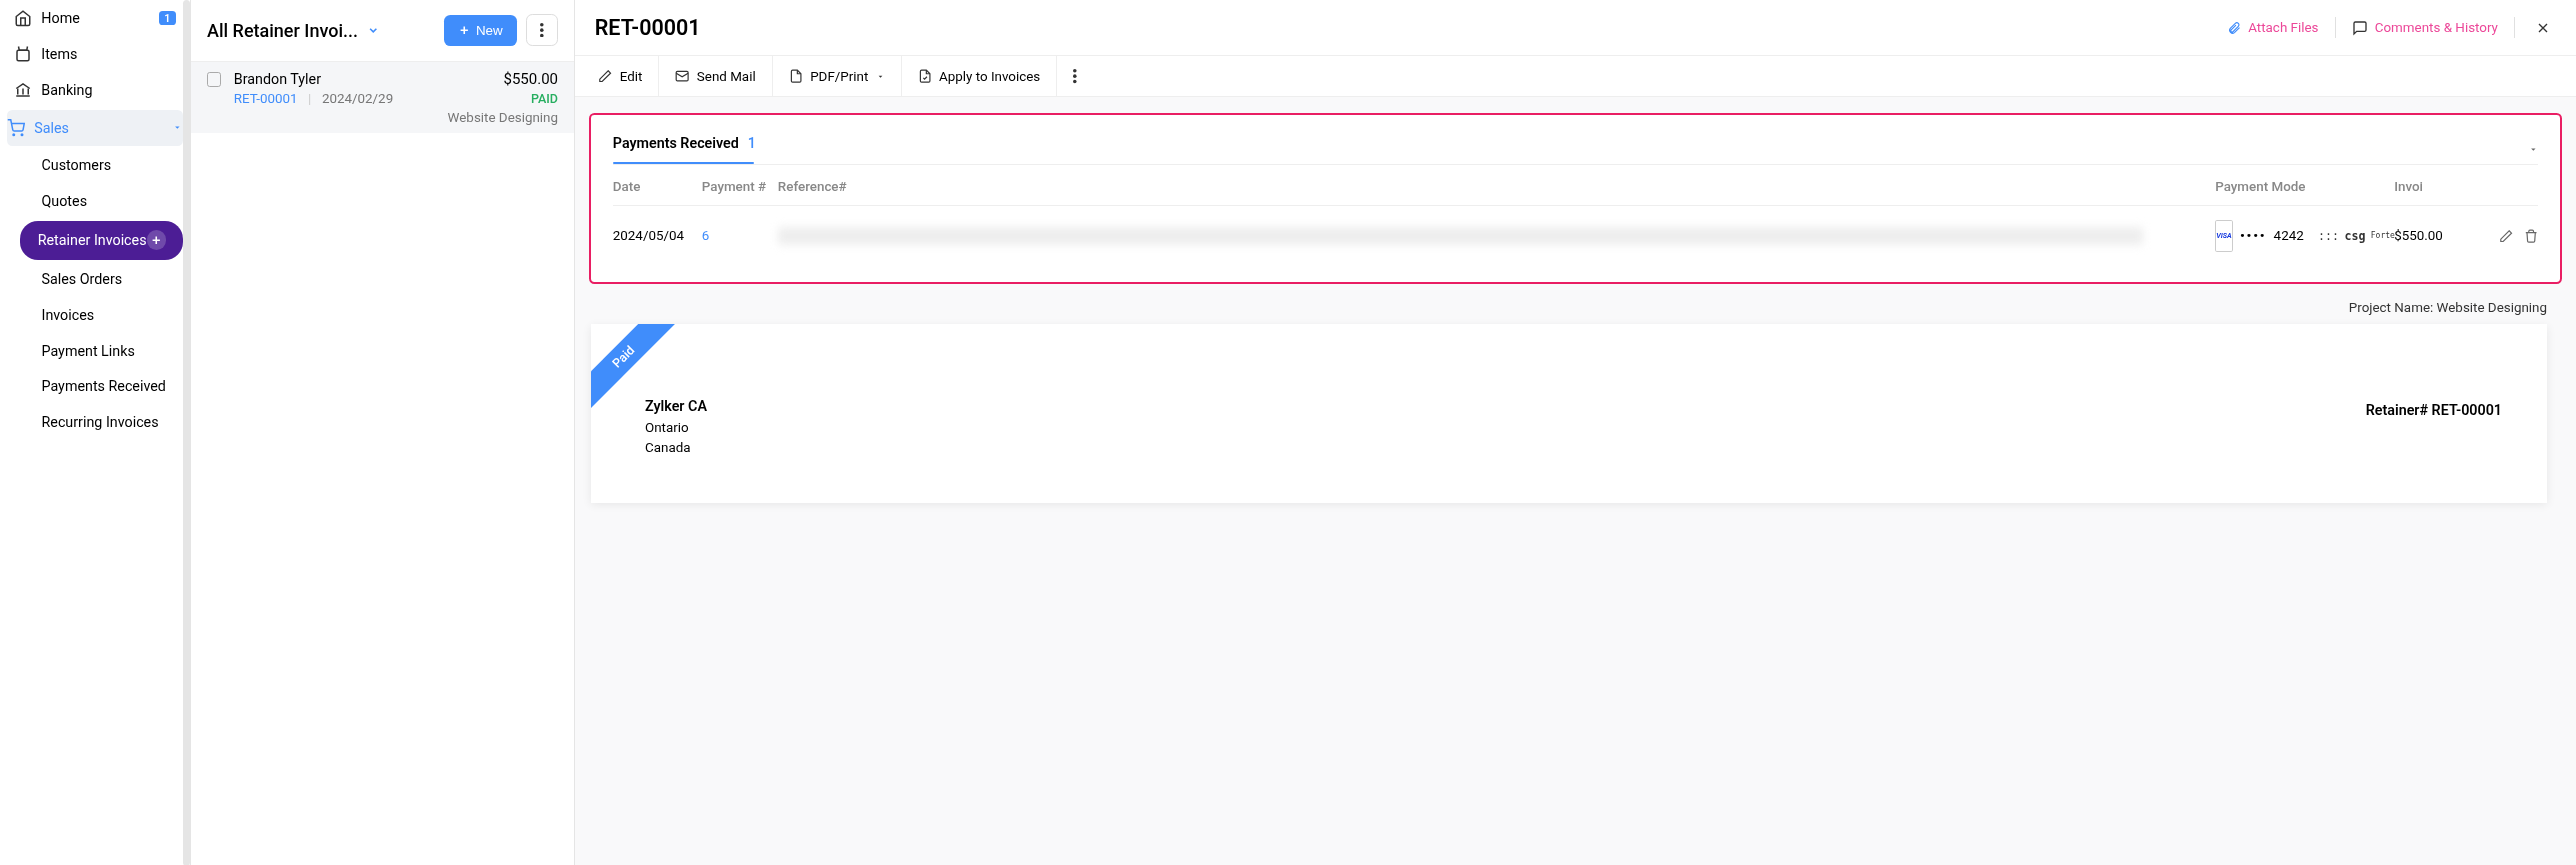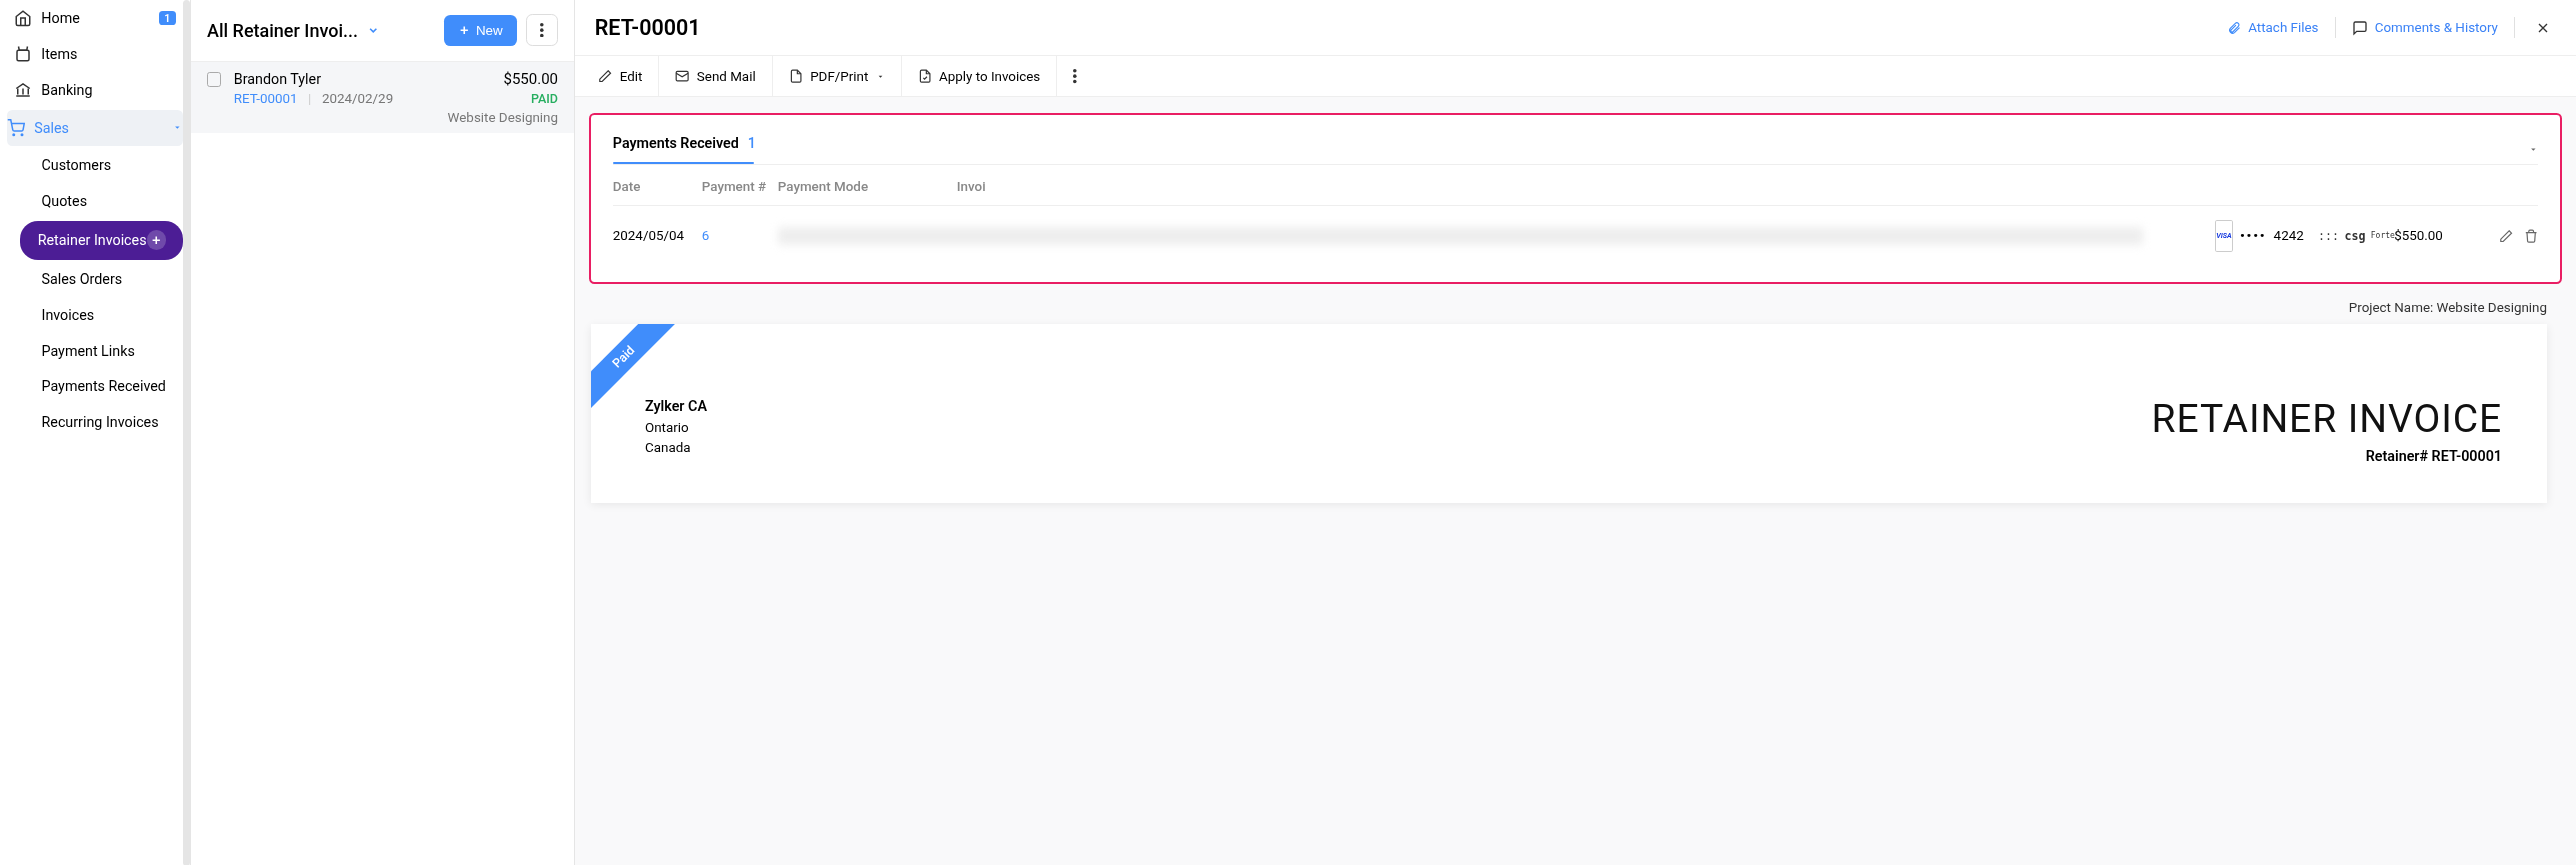--- a/index.html
+++ b/index.html
@@ -39,21 +39,21 @@
 .row-id { color:#408dfb; font-size:13.4px; }
 .row-sep { color:#ccc; margin:0 7.2px;}
 .row-date { color:#777; font-size:13.4px;}
 .row-status { color:#27ae60; font-size:12.5px; font-weight:500;}
 .row-bot { text-align:right; color:#777; font-size:13.4px; margin-top:3.6px;}
 
 
 .detail { flex:1; display:flex; flex-direction:column; background:#f9f9fa;}
 .detail-header { display:flex; align-items:center; padding:12.5px 19.7px; background:#fff;}
 .detail-title { font-size:21.5px; font-weight:600; flex:1;}
-.hdr-action { display:flex; align-items:center; gap:7.2px; color:#3b82f6; font-size:13.4px; padding:7.2px 10.7px; cursor:pointer;}
+.hdr-action { display:flex; align-items:center; gap:7.2px; color:#ec4899; font-size:13.4px; padding:7.2px 10.7px; cursor:pointer;}
 .hdr-action .ic { color:#408dfb; }
 .hdr-sep { width:0.9px; height:21.5px; background:#e0e0e0; margin:0 5.4px;}
 .close-x { width:27px; height:27px; display:flex; align-items:center; justify-content:center; cursor:pointer; margin-left:9px;}
 
 .toolbar { display:flex; align-items:stretch; background:#fff; border-top:0.9px solid #eee; border-bottom:0.9px solid #eee; padding-left:7.2px;}
 .tool-btn { display:flex; align-items:center; gap:7.2px; padding:12.5px 16px; font-size:13.4px; cursor:pointer; border-right:0.9px solid #eee;}
 .tool-btn:last-of-type { border-right:0.9px solid #eee;}
 .tool-more { padding:12.5px 16px; cursor:pointer; display:flex; align-items:center;}
 
 .payments-box { margin:16px 14.3px 0 14.3px; border:2.7px solid #e91e63; border-radius:5.4px; background:#fff; padding:19.7px 21.5px 16px 21.5px;}
@@ -281,20 +281,21 @@
         <div class="tab-underline"></div>
         <div class="tab-chev">
           <svg width="10.7" height="10.7" viewBox="0 0 24 24" fill="#666">
               <path d="M7 10l5 5 5-5z"></path>
             </svg>
         </div>
       </div>
       <div class="pay-head">
         <div class="col-date">Date</div>
         <div class="col-num">Payment #</div>
+        <div class="col-ref">Reference#</div>
         <div class="col-mode">Payment Mode</div>
         <div class="col-amt">Invoi</div>
         <div class="col-act"></div>
       </div>
       <div class="pay-row">
         <div class="col-date">2024/05/04</div>
         <div class="col-num">6</div>
         <div class="col-ref">
             <div class="blur"></div>
           </div>
@@ -333,21 +334,20 @@
       <div class="ribbon">
         <div class="ribbon-band">Paid</div>
       </div>
       <div class="inv-body">
         <div class="company">
           <div class="cname">Zylker CA</div>
           <div>Ontario</div>
           <div>Canada</div>
         </div>
         <div class="inv-title-block">
-          <div class="inv-title">RETAINER INVOICE</div>
           <div class="inv-num">
             <span>Retainer# </span><span>RET-00001</span>
           </div>
         </div>
       </div>
     </div>
   </div>
 </div>
 
 

